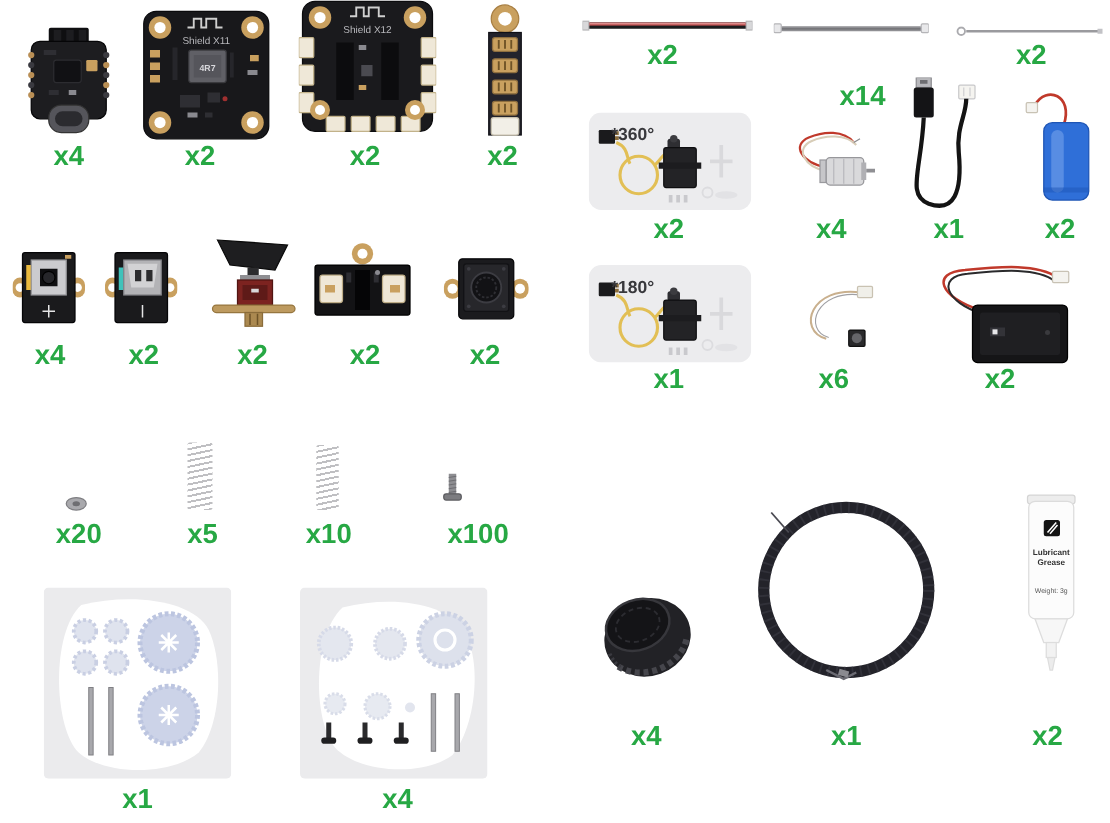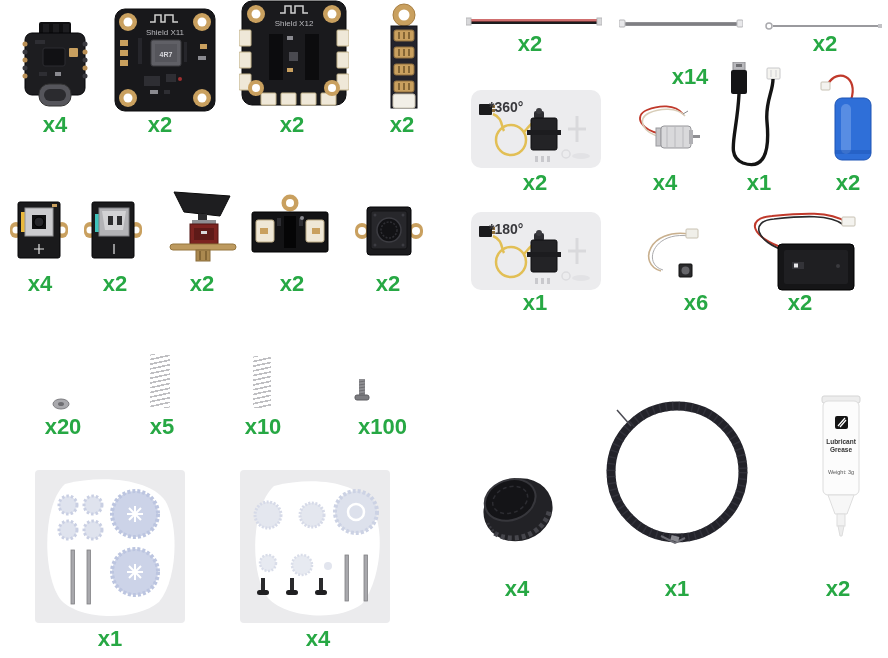--- a/index.html
+++ b/index.html
@@ -253,21 +253,21 @@
 
   <div class="item" style="left:635px;top:226px;">
     <svg width="66" height="54">
       <path d="M54,8 C14,2 2,38 26,45" fill="none" stroke="#c9b08e" stroke-width="1.6"></path>
       <path d="M54,10 C18,5 7,38 28,44" fill="none" stroke="#a0a0a4" stroke-width="0.9"></path>
       <rect x="51" y="3" width="12" height="9" rx="1" fill="#f0efe9" stroke="#c9c2b2"></rect>
       <rect x="44" y="38" width="13" height="13" rx="1" fill="#2a2a2c" stroke="#111"></rect>
       <circle cx="50.5" cy="44.5" r="4" fill="#66666a"></circle>
     </svg>
   </div>
-  <div class="qty" style="left:666px;top:292px;width:60px;">x6</div>
+  <div class="qty" style="left:637px;top:292px;width:60px;">x6</div>
 
   <div class="item" style="left:740px;top:208px;">
     <svg width="116" height="84">
       <path d="M44,40 C12,30 4,10 32,8 C62,5 90,3 106,14" fill="none" stroke="var(--red,#c0392b)" stroke-width="2"></path>
       <path d="M46,43 C16,34 9,13 34,11 C62,8 90,6 104,17" fill="none" stroke="#2a2a2c" stroke-width="1.6"></path>
       <rect x="102" y="9" width="13" height="9" rx="1" fill="#f4f3ef" stroke="#c8c2b4"></rect>
       <rect x="38" y="36" width="76" height="46" rx="4" fill="#151517" stroke="#000"></rect>
       <rect x="44" y="42" width="64" height="34" rx="2" fill="#1f1f22"></rect>
       <rect x="52" y="54" width="12" height="7" fill="#333338"></rect>
       <rect x="54" y="55.5" width="4" height="4" fill="#e8e8ea"></rect>

